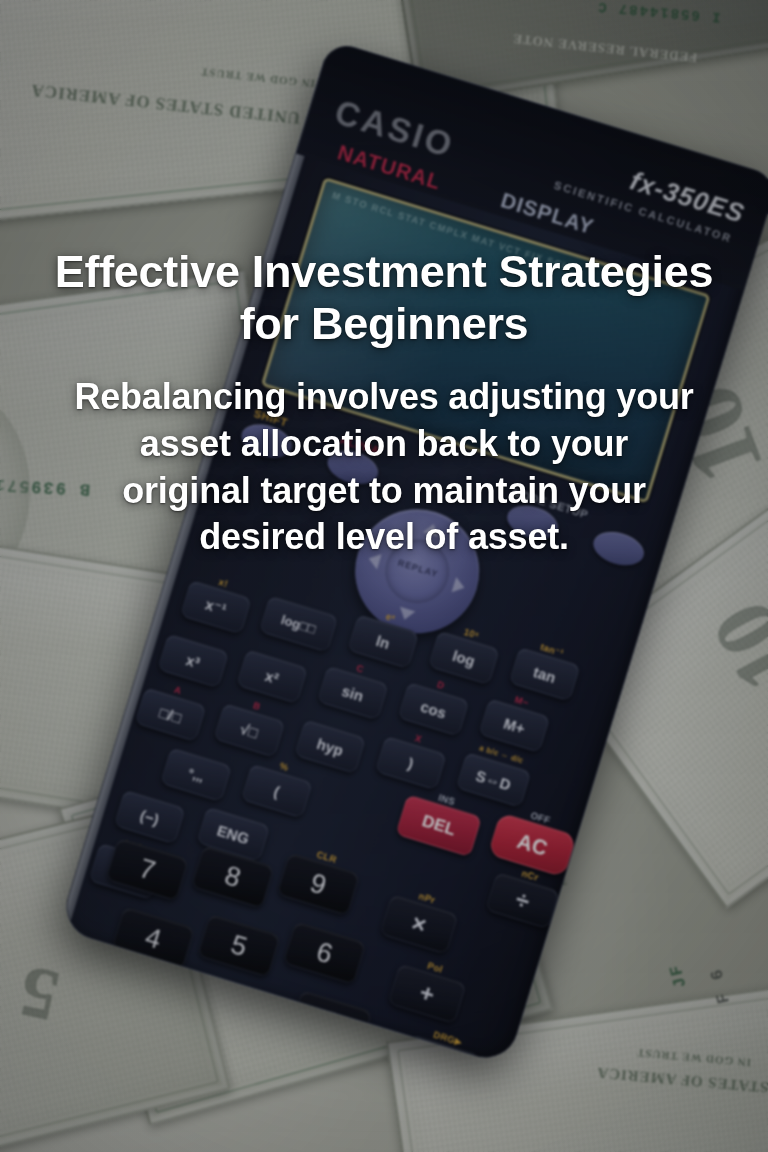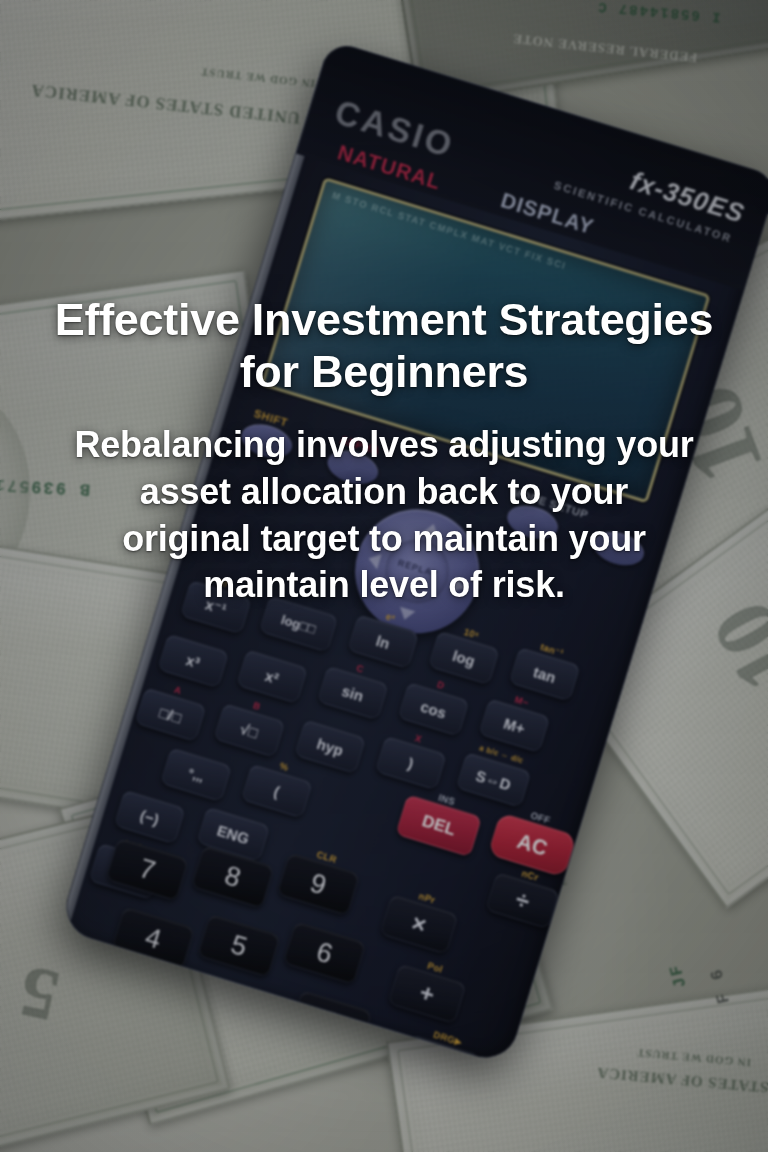--- a/index.html
+++ b/index.html
@@ -284,21 +284,20 @@
     position:absolute; inset:0;
     backdrop-filter:blur(1.1px);
     pointer-events:none;
   }
 
   
   .content {
     position:absolute; inset:0;
     display:flex; flex-direction:column; align-items:center;
     z-index:40;
-    margin-top:48px;
   }
   .headline {
     position:absolute; top:246px; left:40px; right:40px;
     text-align:center;
     color:#ffffff;
     font-size:45px;
     line-height:1.16;
     font-weight:700;
     letter-spacing:-0.3px;
     text-shadow:0 2px 10px rgba(0,0,0,.55), 0 1px 2px rgba(0,0,0,.5);
@@ -457,16 +456,16 @@
       </div>
     </div>
 
     <div class="blur-soft"></div>
     <div class="scrim"></div>
     <div class="vignette"></div>
   </div>
 
   <div class="content">
     <h1 class="headline">Effective Investment Strategies for Beginners</h1>
-    <p class="body-copy">Rebalancing involves adjusting your asset allocation back to your original target to maintain your maintain level of risk.</p>
+    <p class="body-copy">Rebalancing involves adjusting your asset allocation back to your original target to maintain your desired level of asset.</p>
   </div>
 
 </div>
 
 </body></html>

